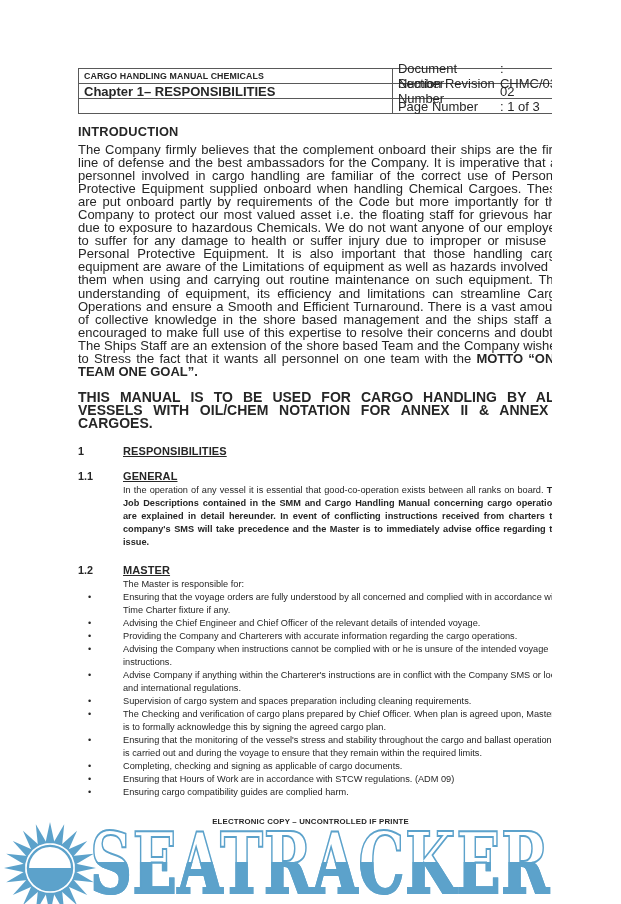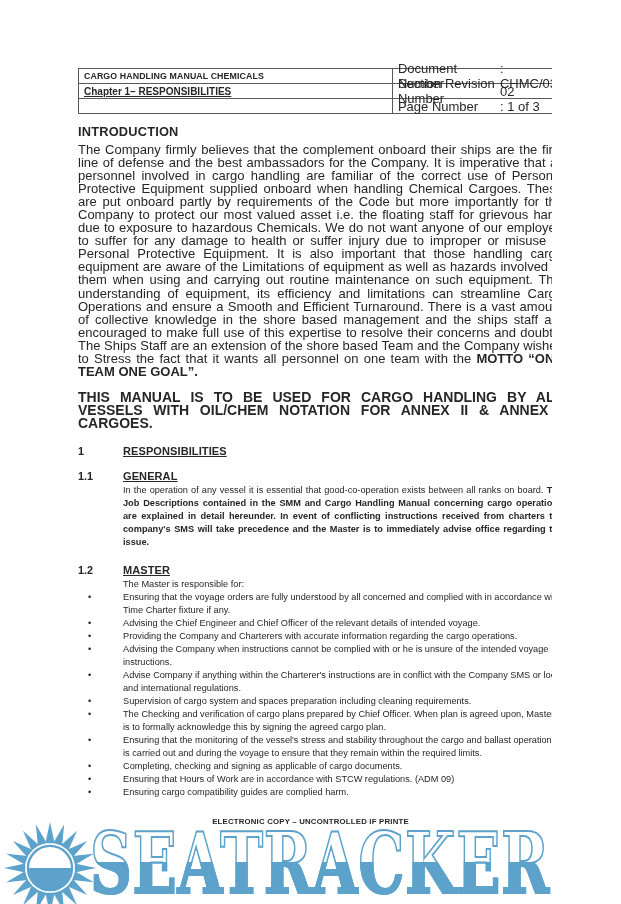--- a/index.html
+++ b/index.html
@@ -17,21 +17,21 @@
     color:var(--ink);
   }
   .content{position:absolute;left:78px;top:68px;width:485px;}
 
   
   .doc-table{display:flex;border:1px solid var(--border);margin-bottom:10px;}
   .dt-left{width:64.8%;border-right:1px solid var(--border);display:flex;flex-direction:column;}
   .dt-cell{height:12px;padding:1px 5px;border-bottom:1px solid var(--border);display:flex;align-items:center;}
   .dt-cell:last-child{border-bottom:none;}
   .dt-title{font-size:8.8px;font-weight:bold;letter-spacing:.1px;}
-  .dt-chapter{font-size:10px;font-weight:bold;text-decoration:underline;}
+  .dt-chapter{font-size:13px;font-weight:bold;}
   .dt-right{flex:1;display:flex;flex-direction:column;}
   .dt-row{display:flex;height:12px;padding:1px 5px;border-bottom:1px solid var(--border);align-items:center;font-size:13px;}
   .dt-row:last-child{border-bottom:none;}
   .dt-label{width:102px;}
   .dt-value{flex:1;}
 
   
   h1.intro-h{font-size:12.8px;font-weight:bold;margin:0 0 4px 0;letter-spacing:.2px;}
   p.body{font-size:13px;line-height:13.05px;text-align:justify;margin:0;}
   p.notice{font-size:14px;line-height:13.05px;text-align:justify;font-weight:bold;margin:13px 0 0 0;}

